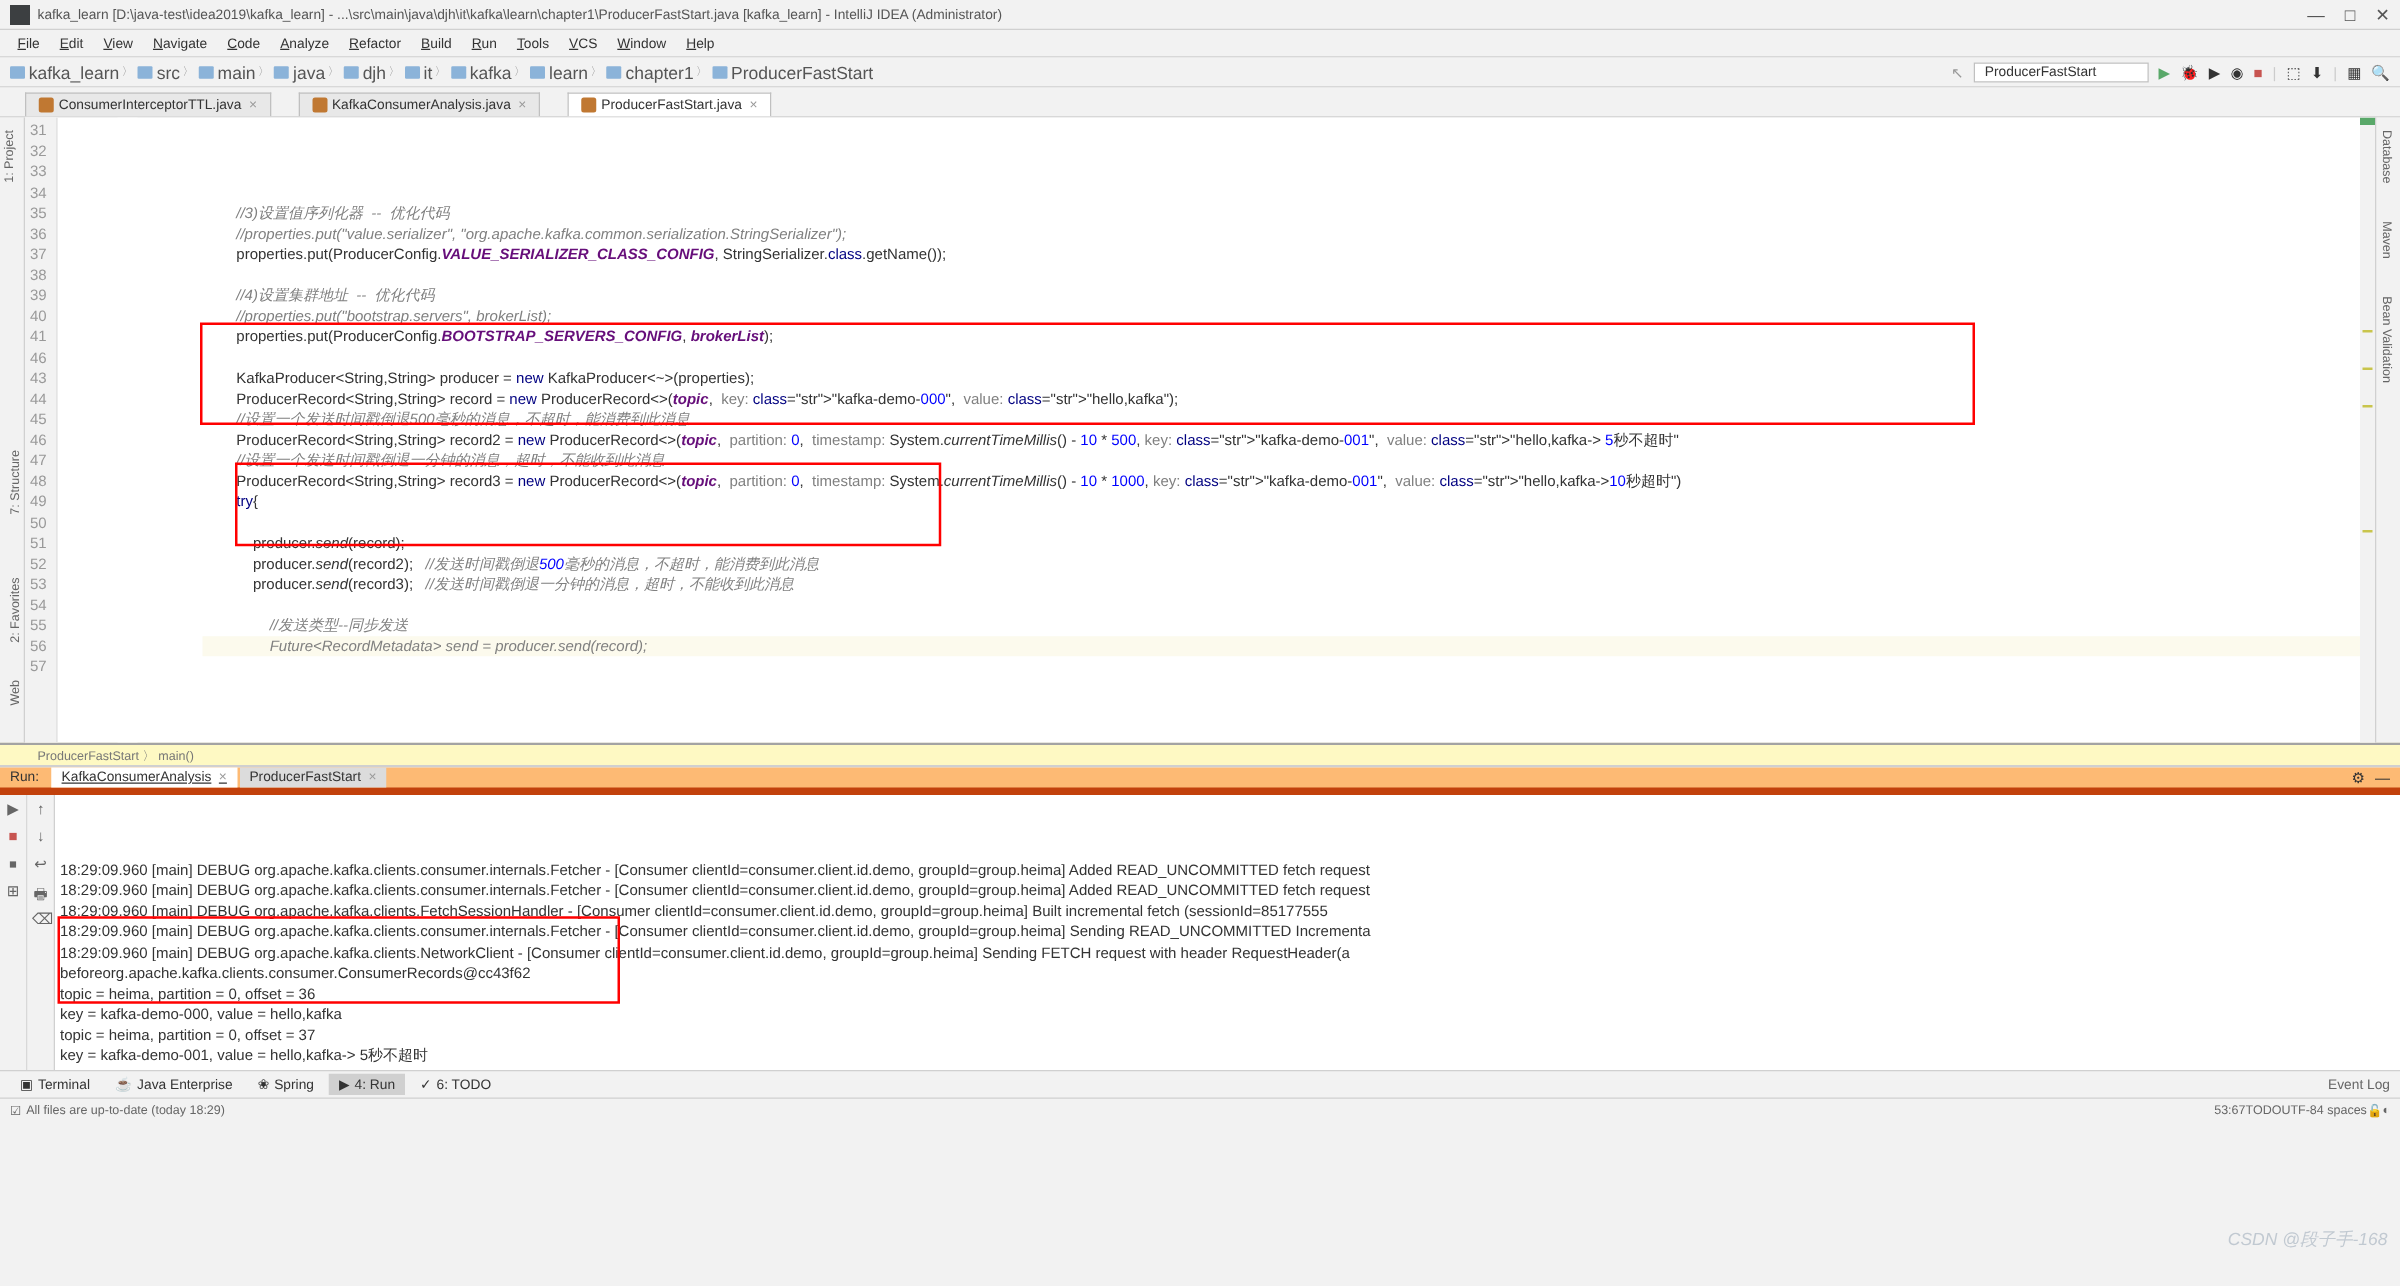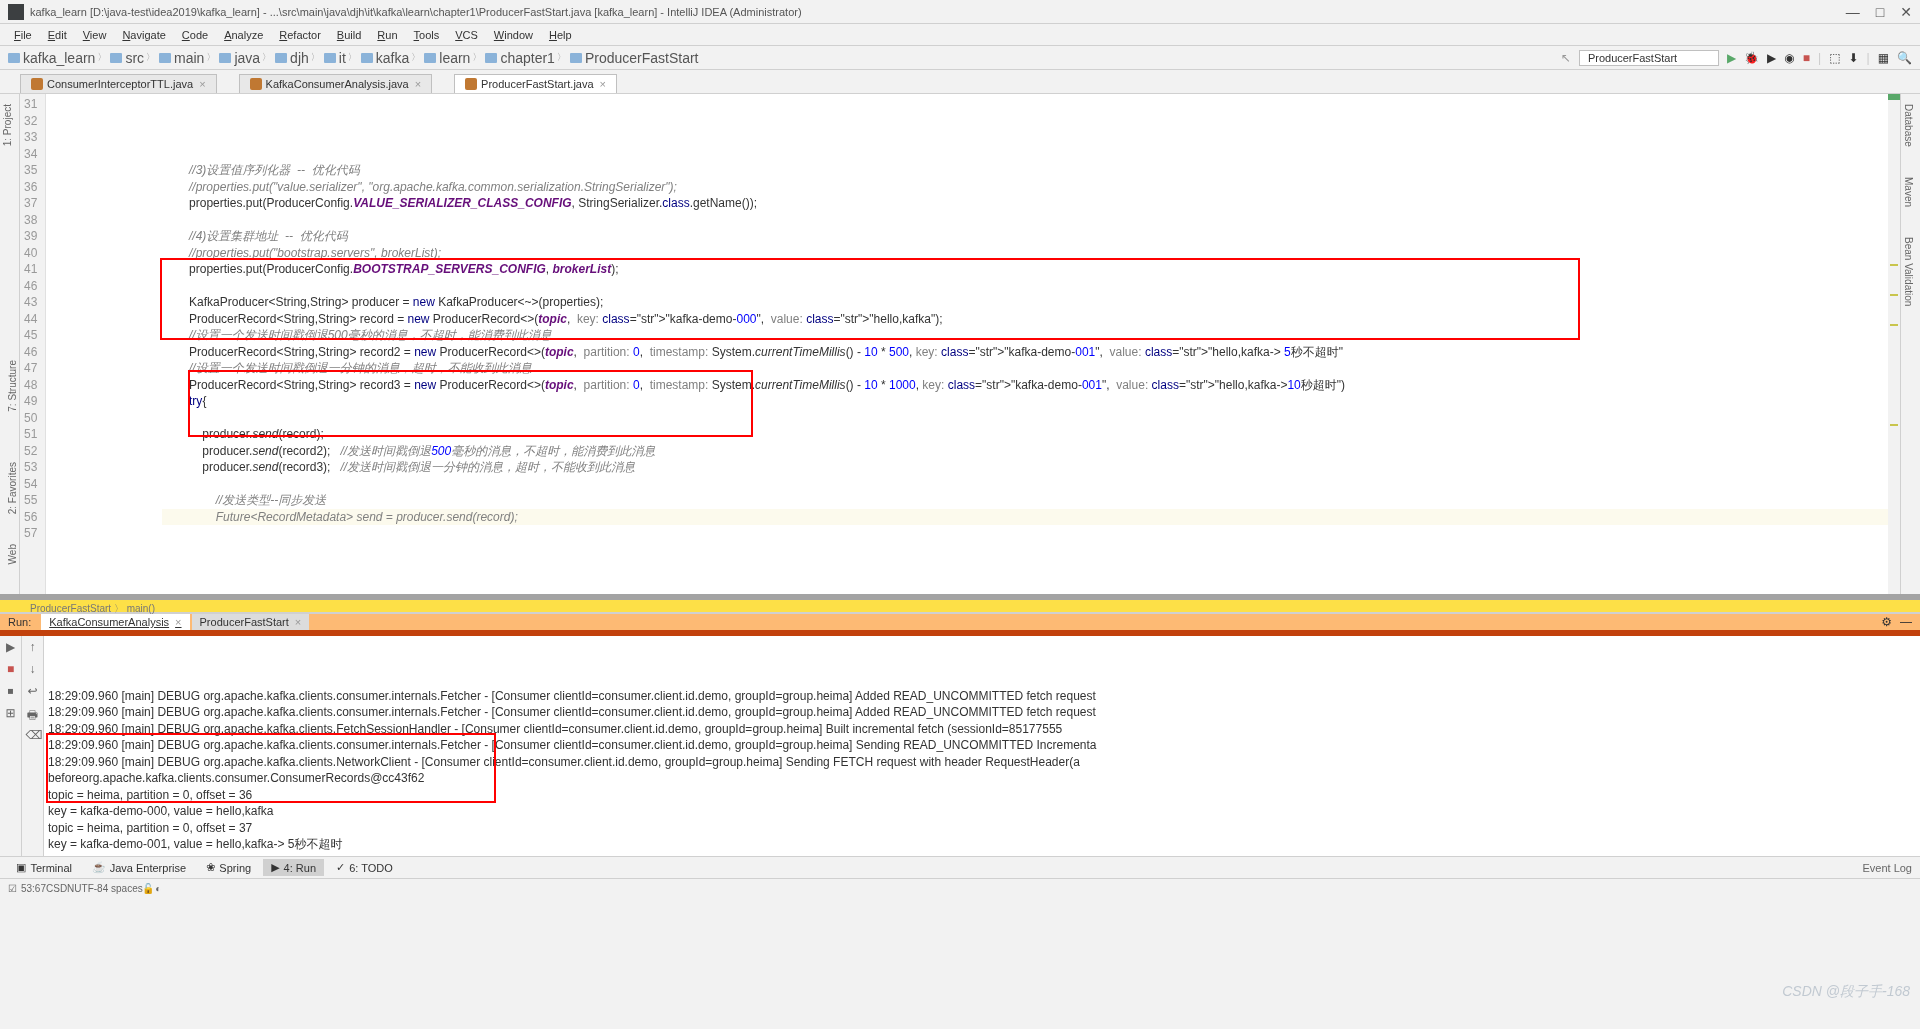--- a/index.html
+++ b/index.html
@@ -55,21 +55,21 @@
     .box1 { top: 164px; left: 2px; width: 1420px; height: 82px; }
     .box2 { top: 276px; left: 30px; width: 565px; height: 67px; }
     
     .right-gutter { width: 20px; background: #f2f2f2; border-left: 1px solid #d0d0d0; }
     .right-label { writing-mode: vertical-lr; font-size: 10px; padding: 10px 2px; color: #666; cursor: pointer; margin-bottom: 10px; }
     
     .scrollbar-marks { width: 12px; background: #f2f2f2; position: relative; }
     .mark-green { position: absolute; top: 0; left: 0; right: 0; height: 6px; background: #59a869; }
     .mark-y { position: absolute; left: 2px; right: 2px; height: 2px; background: #c9c54d; }
     
-    .crumb-bar { background: #fde047; height: 18px; font-size: 10px; color: #777; padding: 2px 30px; border-top: 6px solid #a3a3a3; }
+    .crumb-bar { background: #fef9c3; height: 18px; font-size: 10px; color: #777; padding: 2px 30px; border-top: 2px solid #a3a3a3; }
     
     .run-panel { border-top: 2px solid #d0d0d0; background: #fff; }
     .run-header { display: flex; align-items: center; height: 22px; background: #fdba74; padding: 0 8px; border-bottom: 6px solid #c2410c; }
     .run-title { font-size: 11px; margin-right: 10px; }
     .run-tab { display: flex; align-items: center; padding: 2px 8px; font-size: 11px; background: #dcdcdc; margin-right: 2px; cursor: pointer; }
     .run-tab.active { background: #fff; text-decoration: underline; }
     .run-tab-close { margin-left: 6px; color: #999; }
     .run-header-right { margin-left: auto; display: flex; gap: 8px; }
     
     .run-body { display: flex; height: 220px; }
@@ -256,23 +256,24 @@
     <div class="bottom-tab"><span style="margin-right:4px">❀</span>Spring</div>
     <div class="bottom-tab active"><span style="margin-right:4px">▶</span>4: Run</div>
     <div class="bottom-tab"><span style="margin-right:4px">✓</span>6: TODO</div>
     <div class="bottom-right">
     <span>Event Log</span>
   </div>
 </div>
 
 <div class="status-bar">
   <span style="margin-right:4px">☑</span>
+  <span class="status-left">All files are up-to-date (today 18:29)</span>
   <div class="status-right">
     <span>53:67</span>
-    <span>CSDN</span>
+    <span>TODO</span>
     <span>UTF-8</span>
     <span>4 spaces</span>
     <span>🔓</span>
     <span>◐</span>
   </div>
 </div>
 
 <div class="watermark">CSDN @段子手-168</div>
 
 </body></html>

